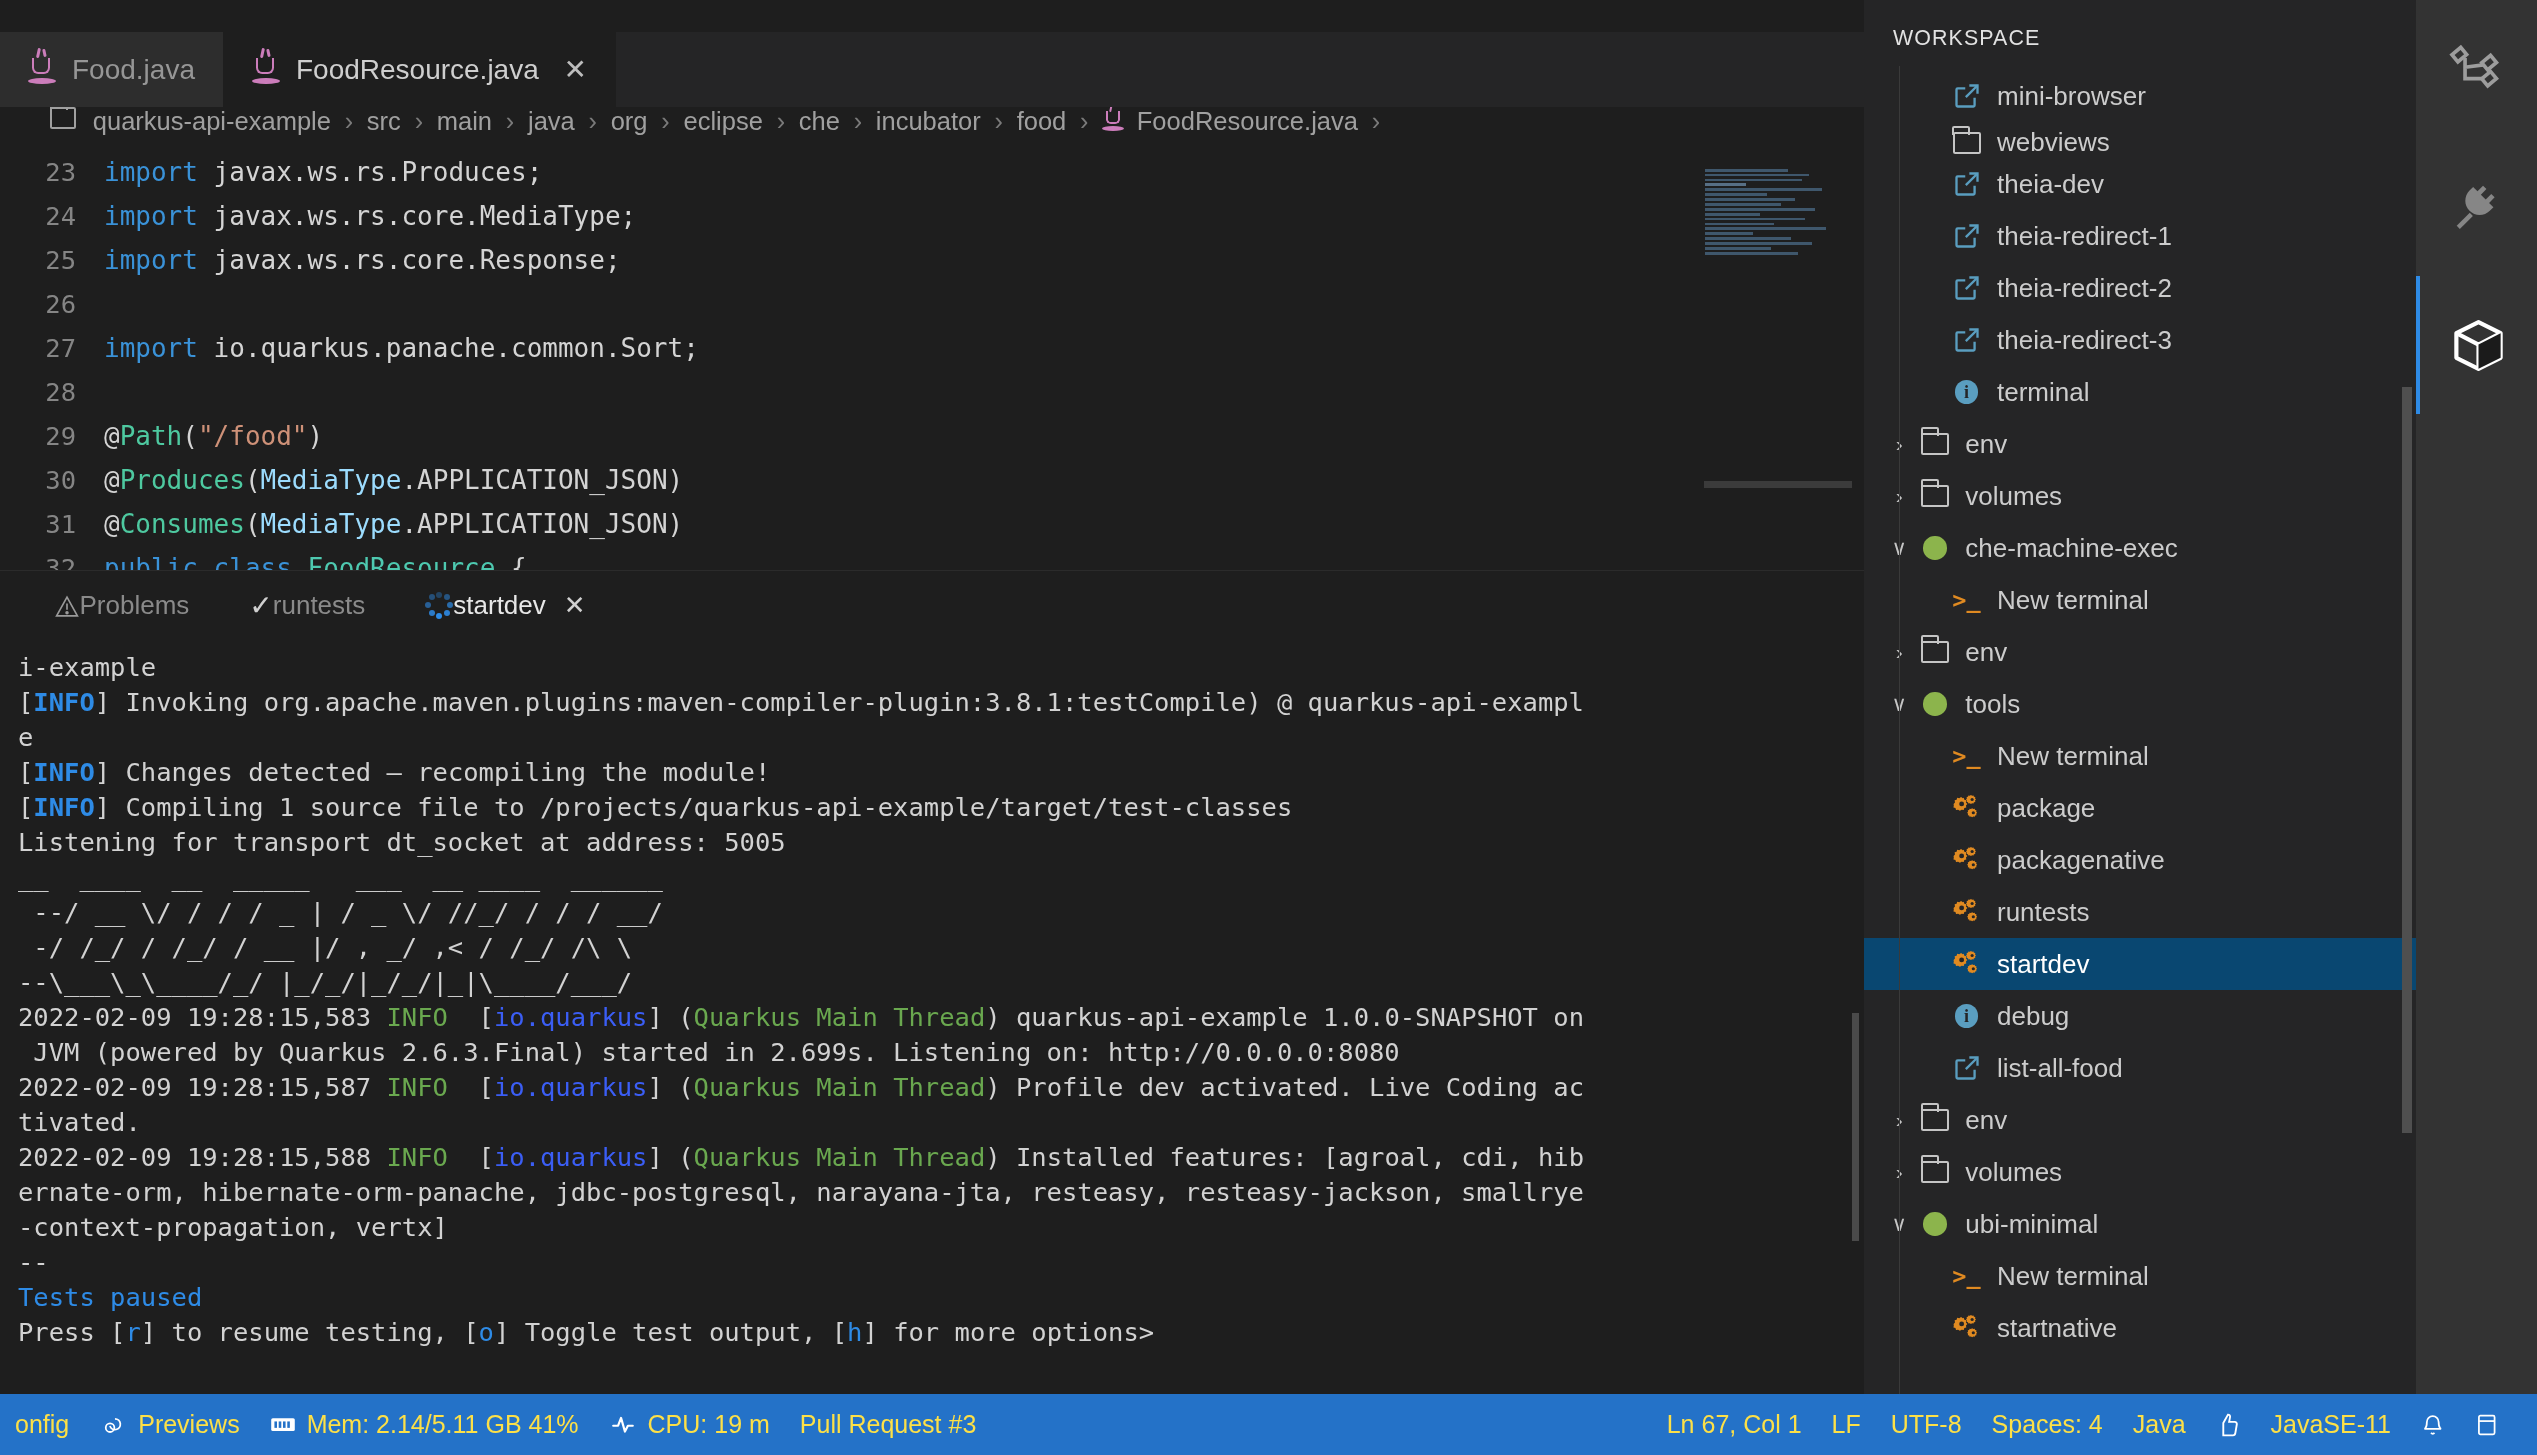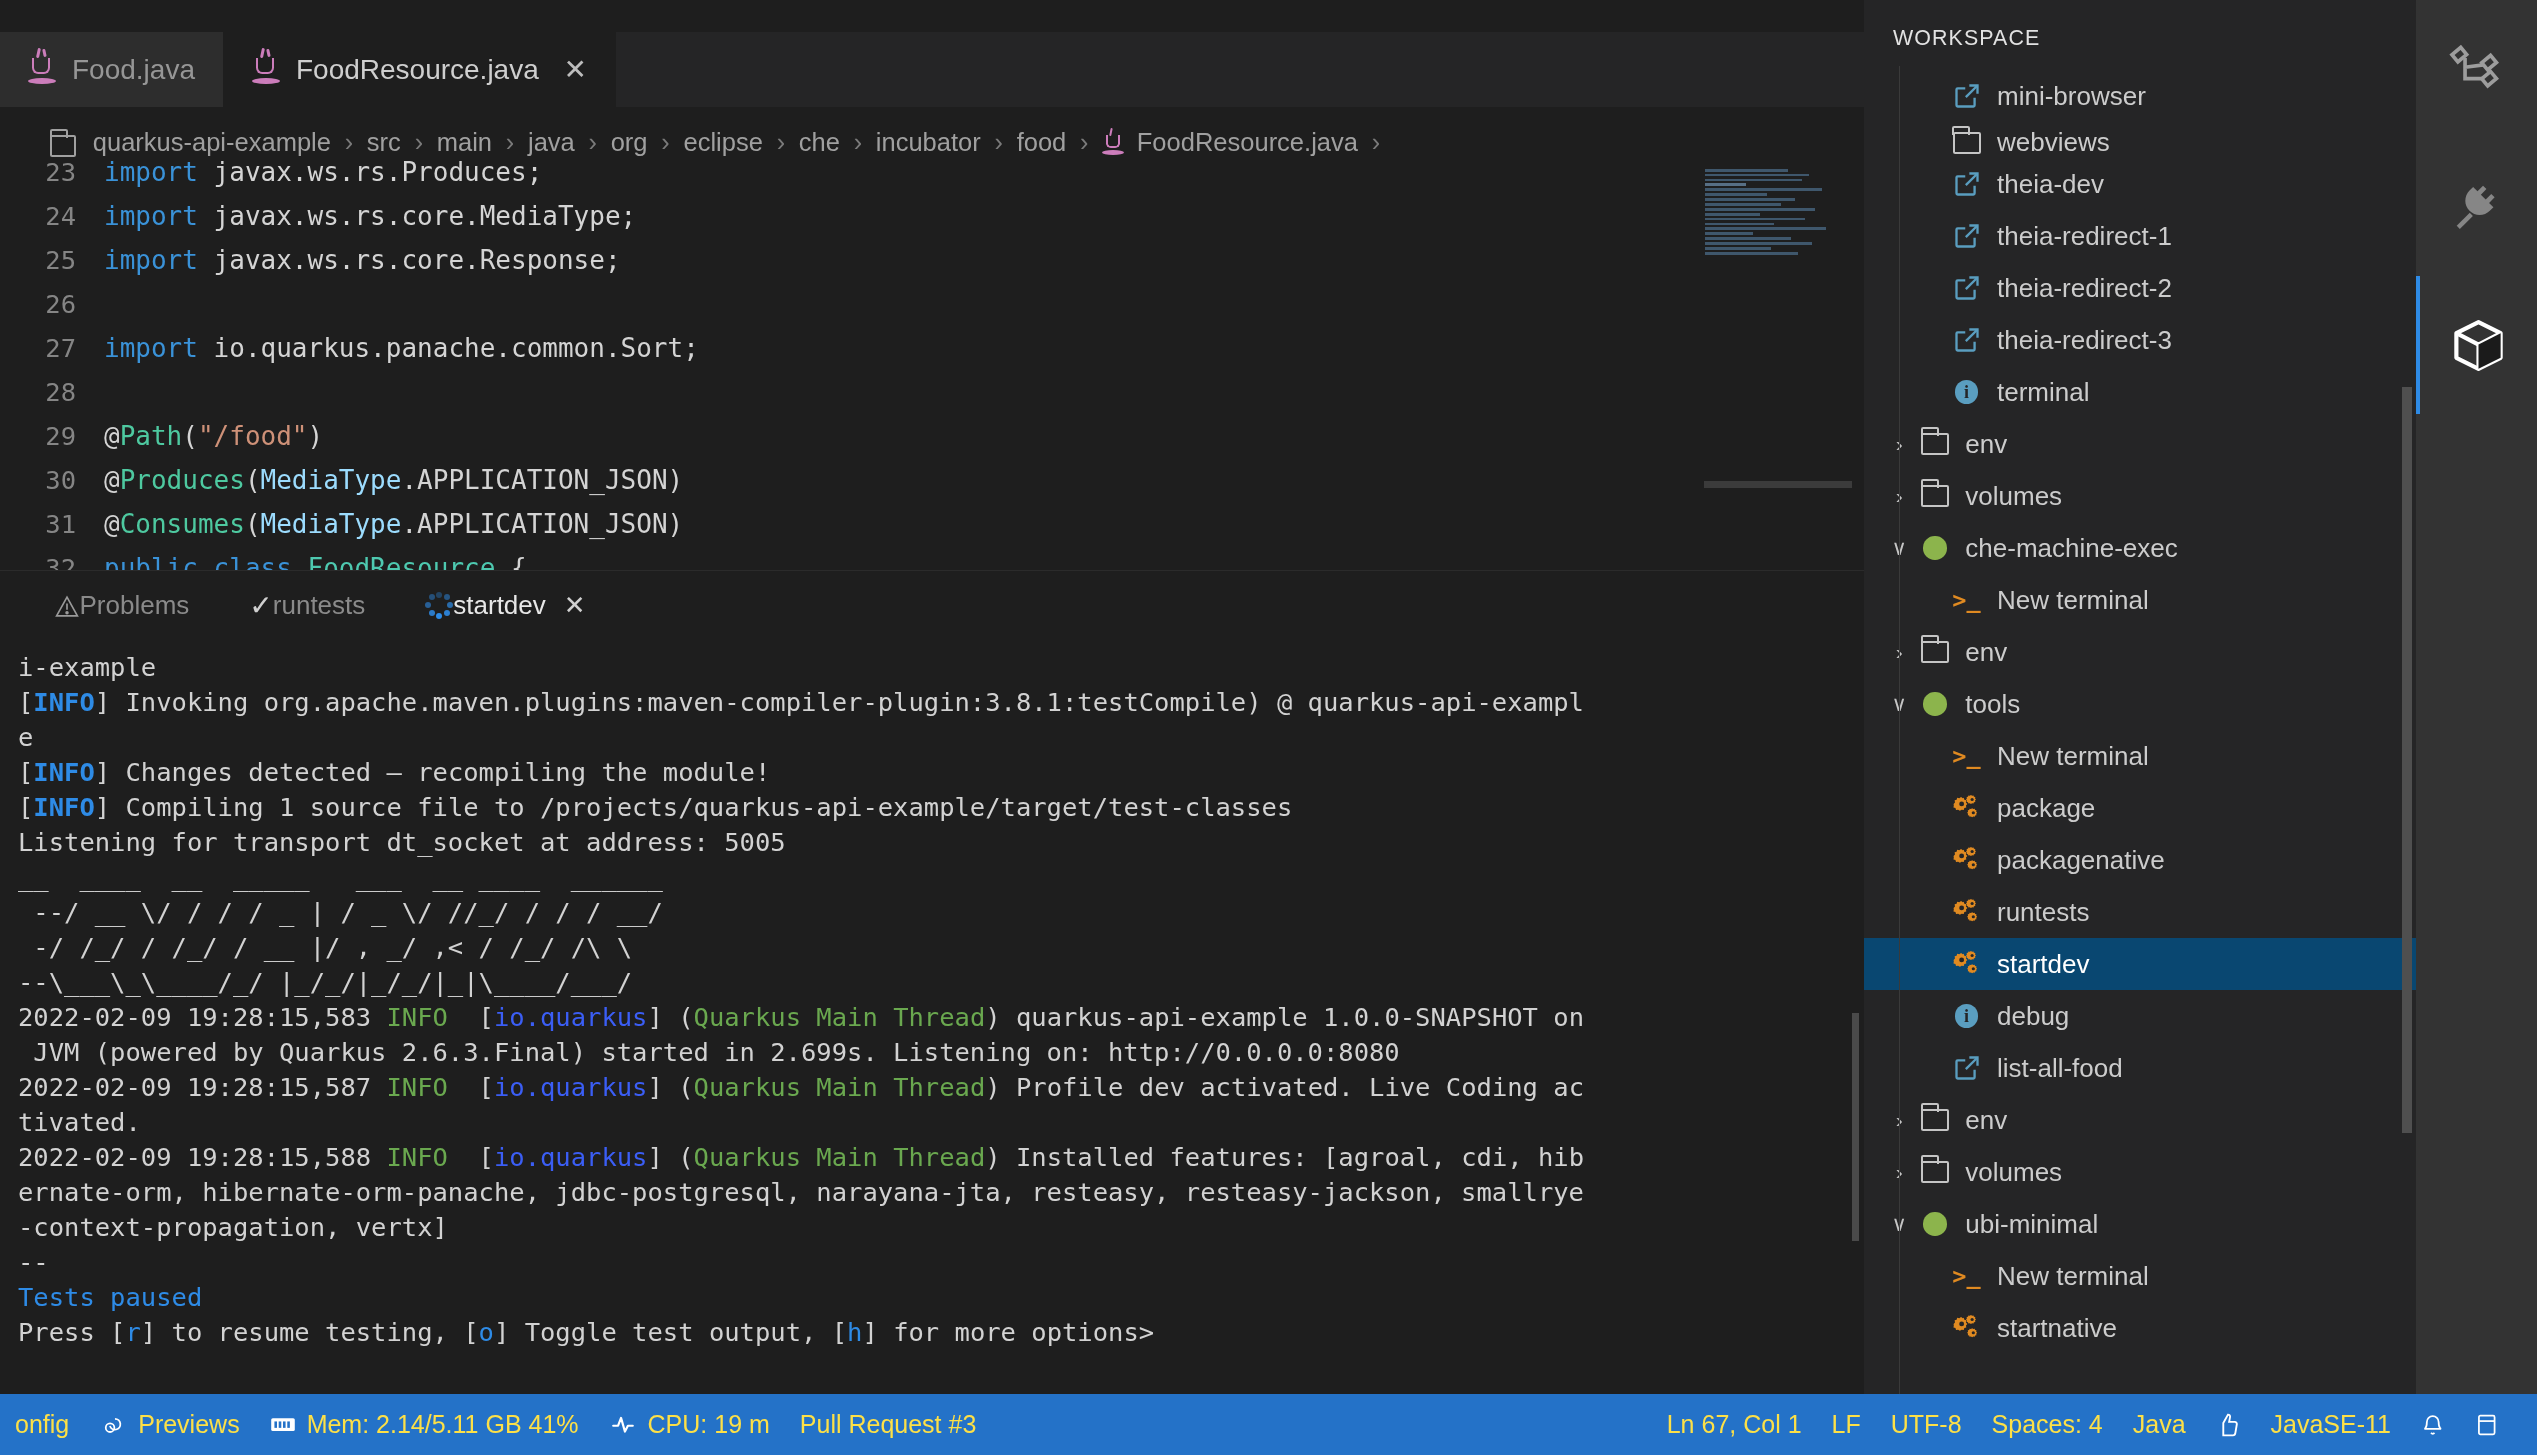--- a/index.html
+++ b/index.html
@@ -24,21 +24,21 @@
         border:2.8px solid #cc7dbb; border-top:none; border-radius:0 0 6.2px 6.2px; }
   .tab .java-ico .saucer { position:absolute; left:0; bottom:1.4px; width:28px; height:6.2px;
         background:#cc7dbb; border-radius:50%; }
   .tab .java-ico .steam { position:absolute; left:9px; top:-5.5px; width:2.8px; height:9.7px;
         background:#cc7dbb; border-radius:1.4px; transform:rotate(12deg); }
   .tab .java-ico .steam2 { position:absolute; left:15px; top:-4.1px; width:2.8px; height:8.3px;
         background:#cc7dbb; border-radius:1.4px; transform:rotate(-12deg); }
   .tab-close { font-size:28px; color:#bdbdbd; margin-left:9.7px; line-height:1; }
 
   
-  .breadcrumb { display:flex; align-items:flex-end; height:50px; padding-left:50px; gap:0;
+  .breadcrumb { display:flex; align-items:flex-start; height:50px; padding-left:50px; gap:0;
                 font-size:25.5px; color:#a0a0a0; background:#1e1e1e; white-space:nowrap; overflow:hidden;}
   .bc-folder { width:26px; height:22px; border:2.1px solid #a0a0a0; border-radius:2.1px; position:relative; margin-right:14px; flex:none;}
   .bc-folder::before { content:""; position:absolute; left:-2.1px; top:-8.3px; width:14px; height:7.6px;
         border:2.1px solid #a0a0a0; border-bottom:none; border-radius:2.1px 2.1px 0 0; }
   .bc-item { padding:0 2.8px; }
   .bc-sep { color:#7a7a7a; font-size:25px; padding:0 11px; }
   .bc-java { width:23.5px; height:26px; position:relative; margin:0 8.3px 0 2.8px; flex:none;}
   .bc-java .cup { position:absolute; left:3.5px; top:4.1px; width:14px; height:13px;
         border:2.1px solid #cc7dbb; border-top:none; border-radius:0 0 4.8px 4.8px; }
   .bc-java .saucer { position:absolute; left:0; bottom:2.1px; width:22px; height:4.8px; background:#cc7dbb; border-radius:50%;}

